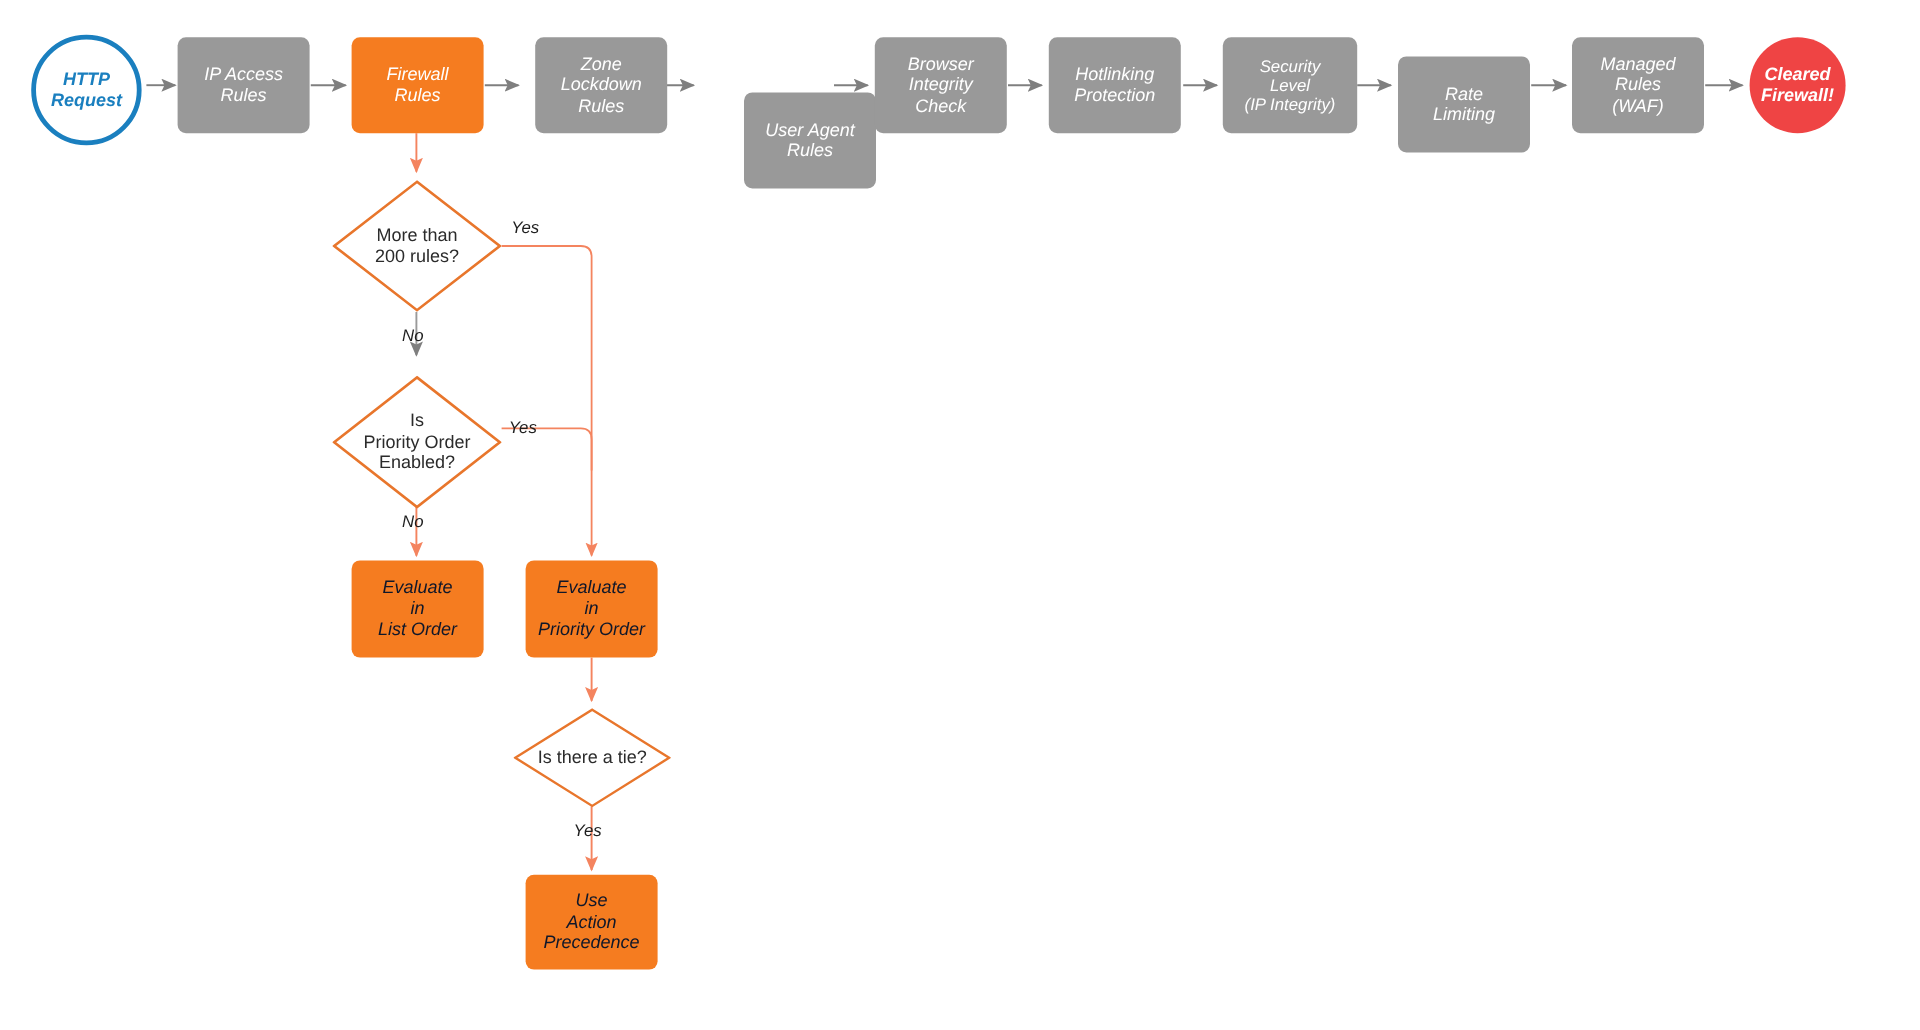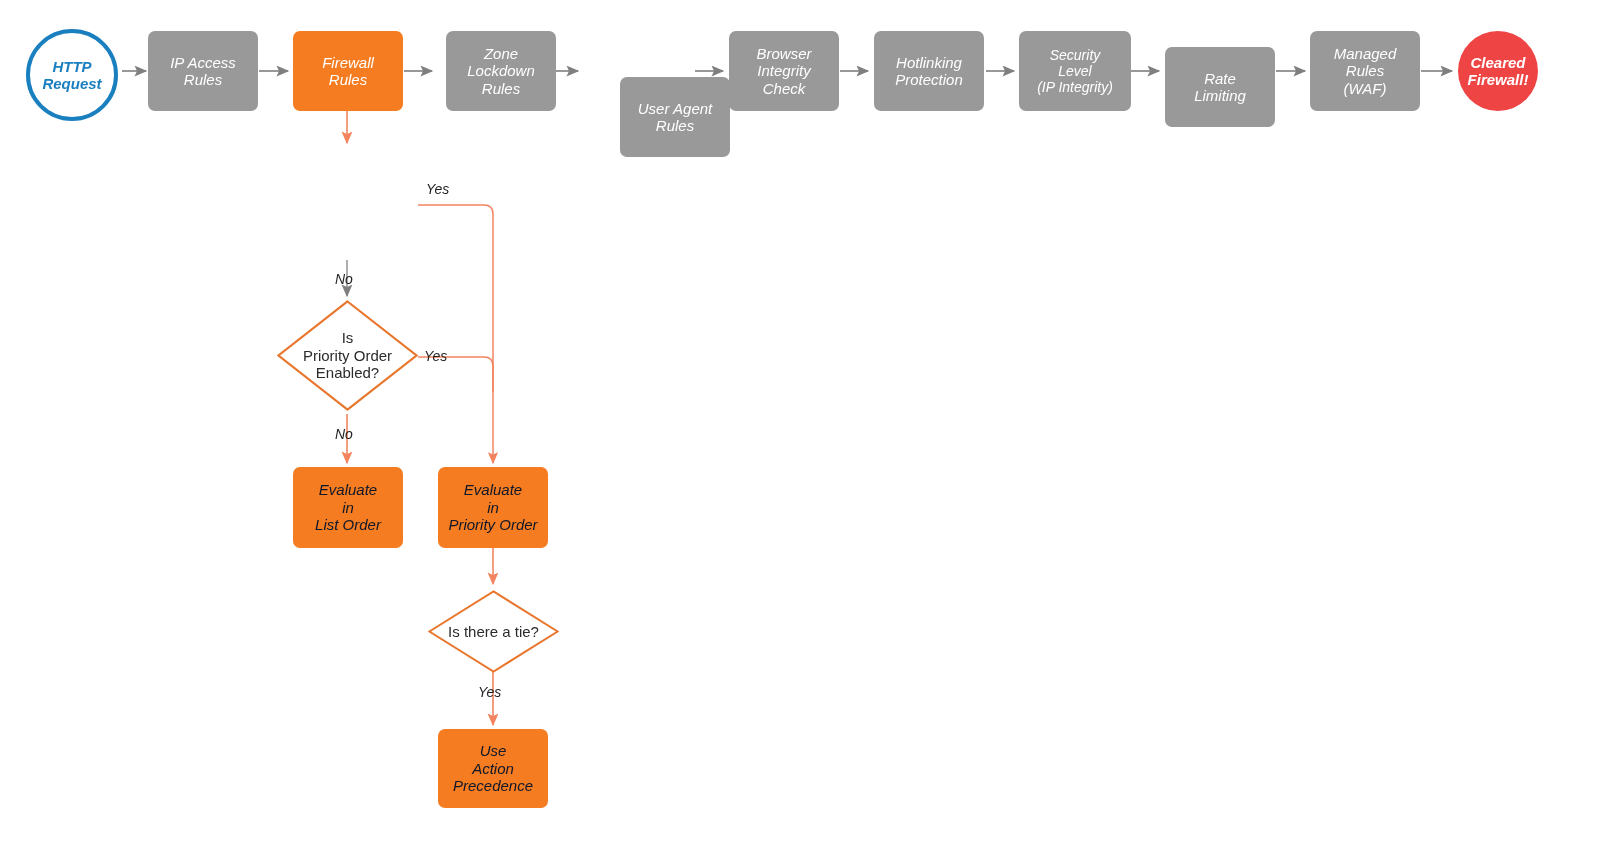--- a/index.html
+++ b/index.html
@@ -212,22 +212,29 @@
     <span>Managed
 Rules
 (WAF)</span>
   </div>
 
   <div class="node term filled" style="left:1458px; top:31px; width:80px; height:80px;">
     <span>Cleared
 Firewall!</span>
   </div>
 
-
-  <div class="node decision" style="left:277px; top:300px; width:141px; height:111px;">
+  <div class="node decision" style="left:277px; top:150px; width:141px; height:110px;">
+    <svg class="diamond-shape" viewBox="0 0 141 110" preserveAspectRatio="none">
+      <polygon points="70.5,1.5 139.5,55 70.5,108.5 1.5,55" fill="#ffffff" stroke="#E8762C" stroke-width="2.2"></polygon>
+    </svg>
+    <span class="dlabel">More than
+200 rules?</span>
+  </div>
+
+  <div class="node decision" style="left:277px; top:313px; width:141px; height:111px;">
     <svg class="diamond-shape" viewBox="0 0 141 111" preserveAspectRatio="none">
       <polygon points="70.5,1.5 139.5,55.5 70.5,109.5 1.5,55.5" fill="#ffffff" stroke="#E8762C" stroke-width="2.2"></polygon>
     </svg>
     <span class="dlabel">Is
 Priority Order
 Enabled?</span>
   </div>
 
   <div class="node decision" style="left:428px; top:590px; width:131px; height:83px;">
     <svg class="diamond-shape" viewBox="0 0 131 83" preserveAspectRatio="none">

